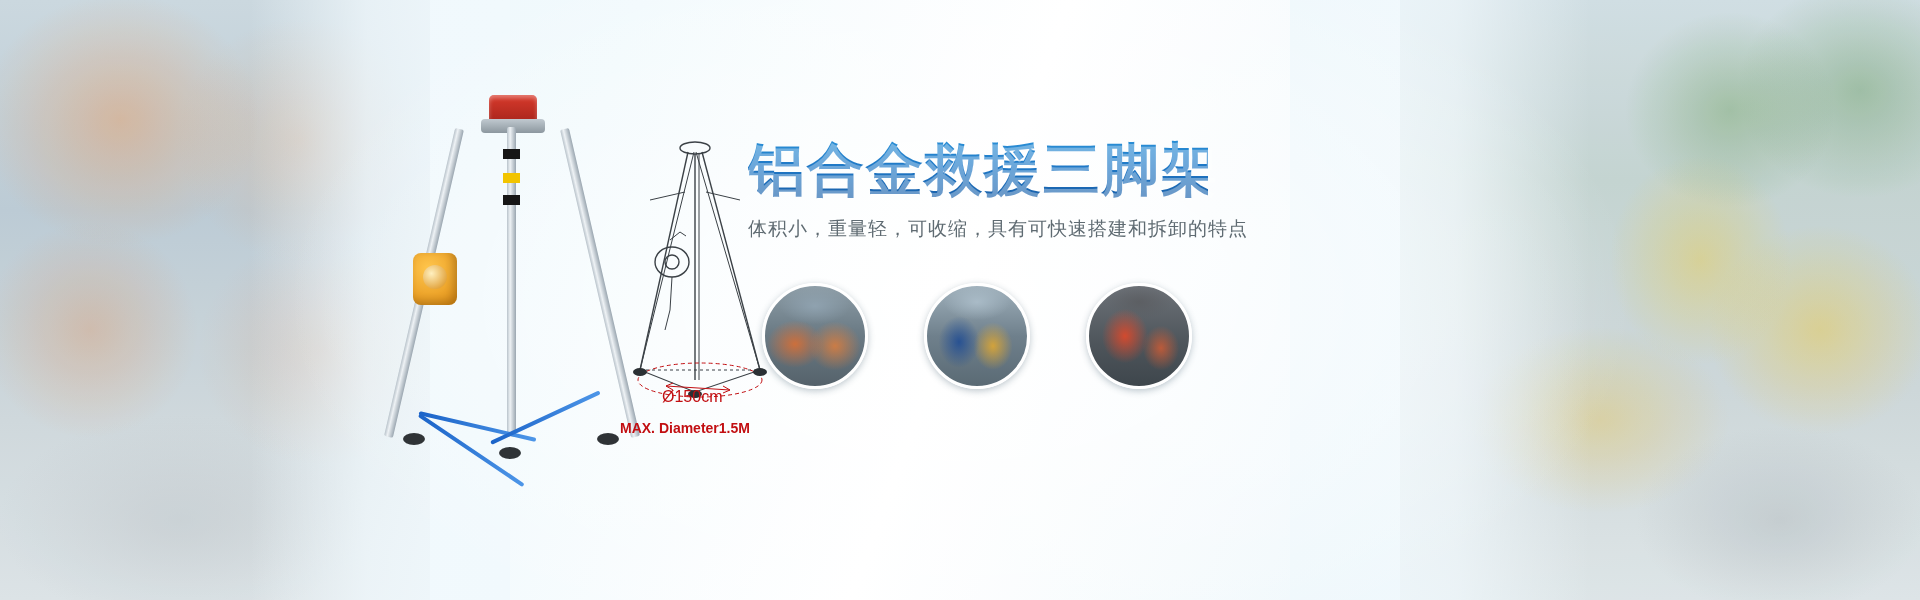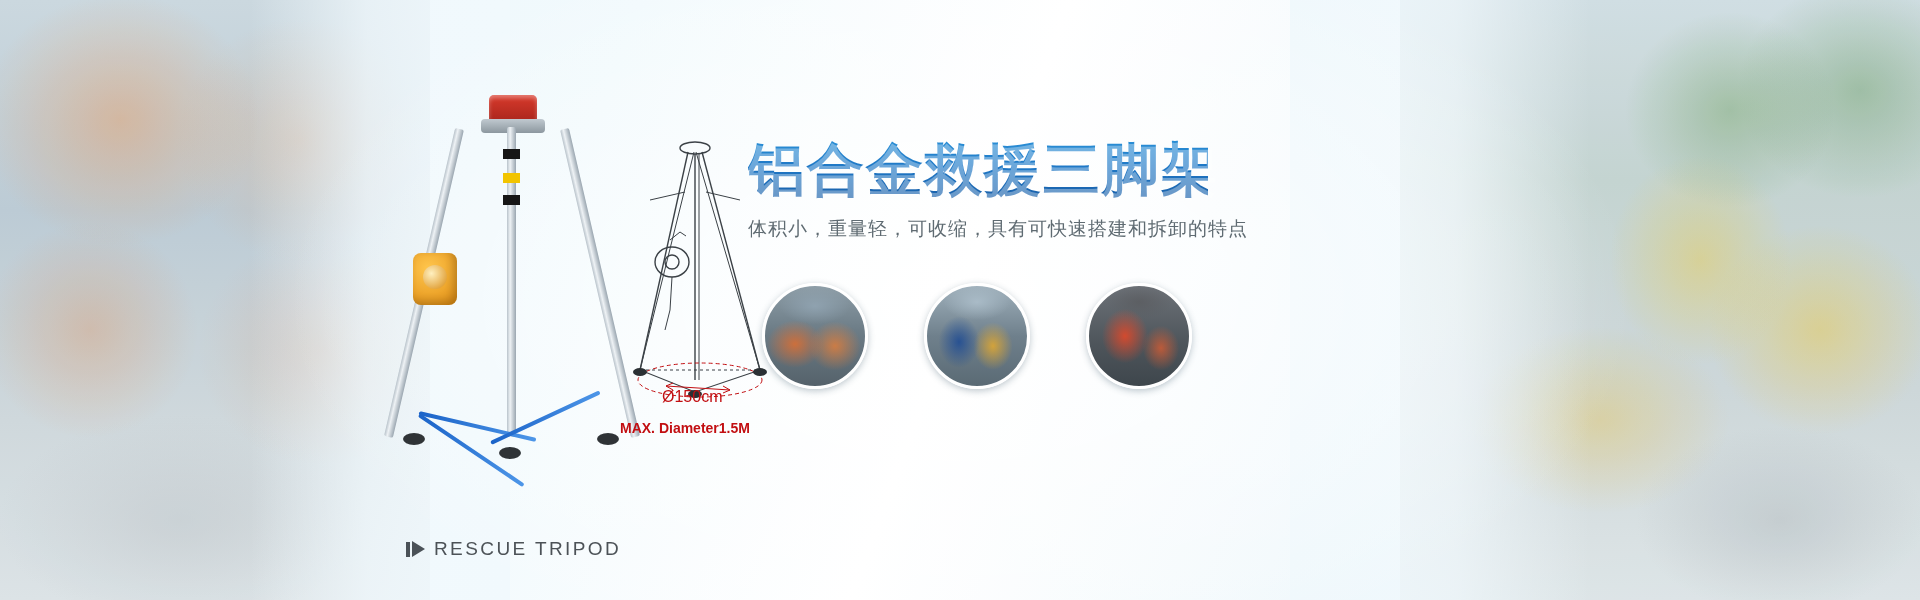--- a/index.html
+++ b/index.html
@@ -198,22 +198,15 @@
       <div class="sub-line">体积小，重量轻，可收缩，具有可快速搭建和拆卸的特点</div>
     </div>
   </div>
 
   <div class="thumbs">
     <div class="thumb thumb-a"></div>
     <div class="thumb thumb-b"></div>
     <div class="thumb thumb-c"></div>
   </div>
 
-  <div class="rescue-label">
-    <span class="play-ico">
-      <span class="play-bar"></span>
-        <span class="play-tri"></span>
-    </span>
-    <span class="rescue-text">RESCUE TRIPOD</span>
-  </div>
 
   <div class="watermark"></div>
 </div>
 
 </body></html>

